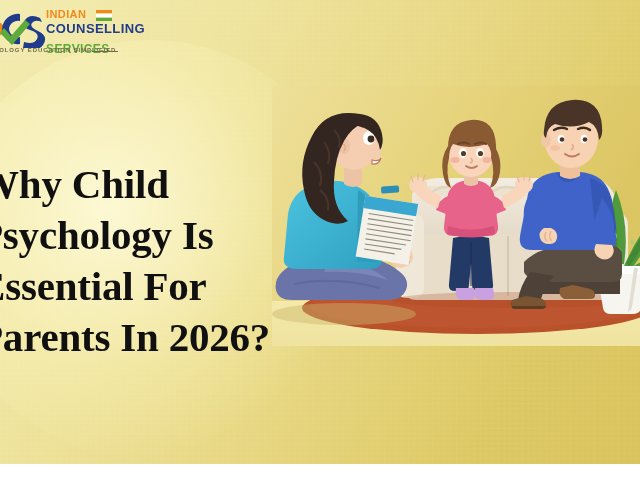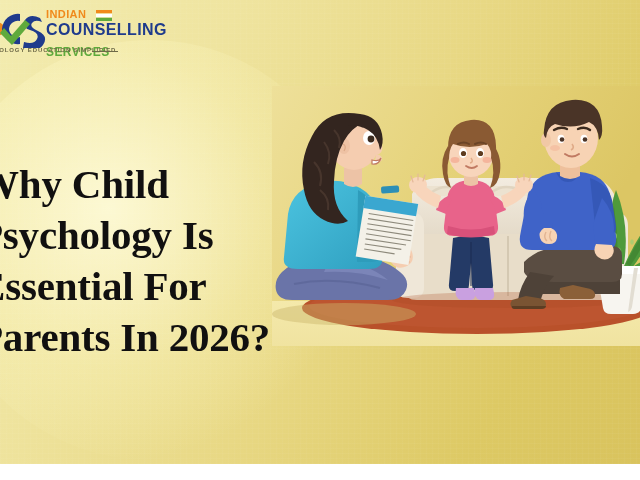--- a/index.html
+++ b/index.html
@@ -53,21 +53,21 @@
     line-height: 1.0;
   }
   .logo-line {
     font-family: "Liberation Sans", sans-serif;
     font-weight: 700;
     letter-spacing: 0.4px;
     display: block;
     white-space: nowrap;
   }
   .logo-indian   { font-size: 11px; color: #f08a1c; }
-  .logo-counsel  { font-size: 16px; color: #1f3b8c; margin-top: 2px; }
+  .logo-counsel  { font-size: 13px; color: #1f3b8c; margin-top: 2px; }
   .logo-services { font-size: 12px; color: #5faa3c; margin-top: 8px; }
   #logo-flag {
     position: absolute;
     left: 108px; top: 4px;
     width: 16px; height: 11px;
   }
   #logo-tagline {
     position: absolute;
     left: -14px; top: 41px;
     font-size: 6px;

